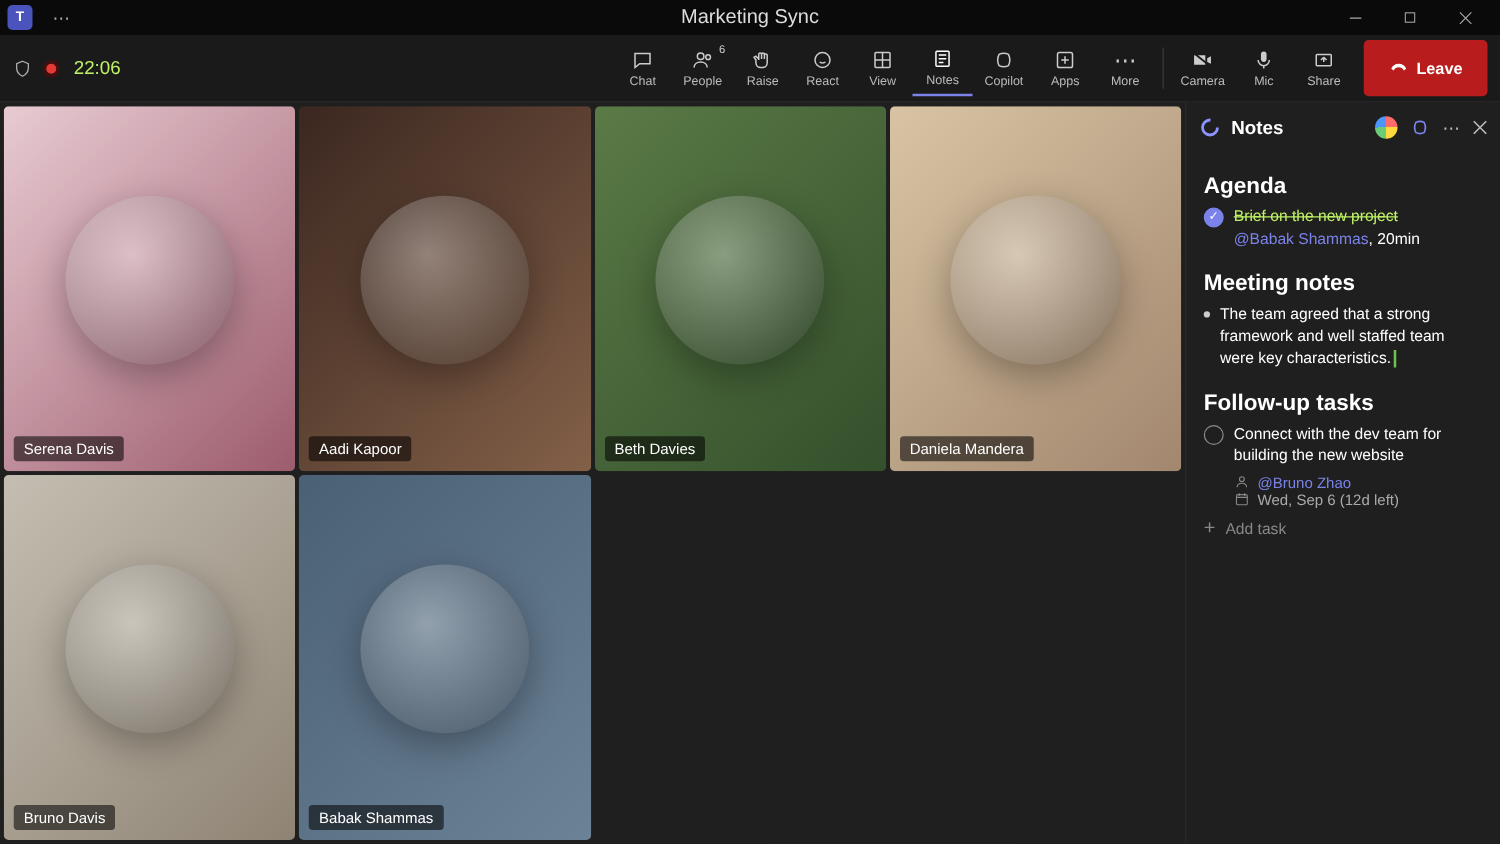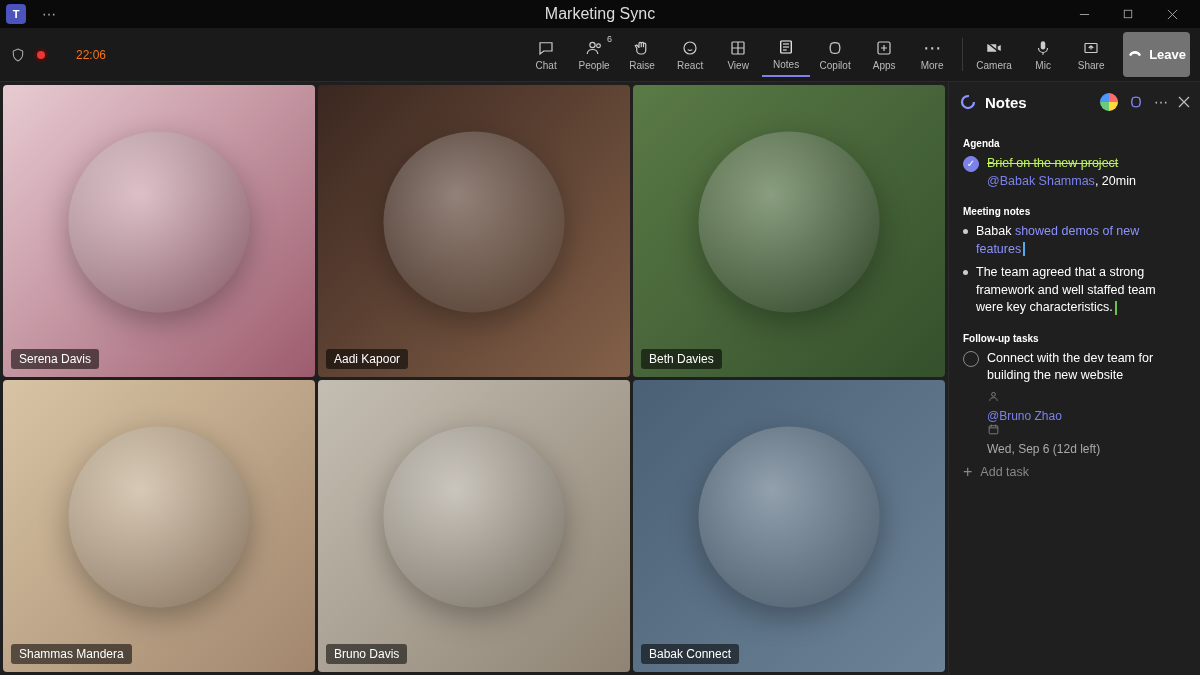--- a/index.html
+++ b/index.html
@@ -37,44 +37,44 @@
       height: 54px;
       background: #1a1a1a;
       display:flex;
       align-items:center;
       padding: 0 10px;
       border-bottom: 1px solid #2a2a2a;
     }
     .timer-group { display:flex; align-items:center; gap:8px; }
     .shield-ico { width:16px; height:16px; color:#aaa; }
     .record-dot { width:14px; height:14px; border-radius:50%; border:3px solid #401010; background:#e53935; }
-    .timer-text { font-size:12px; color:#f97316; margin-left:20px;}
+    .timer-text { font-size:15px; color:#bef264; margin-left:3px;}
     .toolbar .actions { margin-left:auto; display:flex; align-items:stretch; gap:0; }
     .tool-btn {
       display:flex; flex-direction:column; align-items:center; justify-content:center;
       width:48px; height:45px; cursor:pointer; color:#ccc; position:relative;
     }
     .tool-btn.wide { width:50px; }
     .tool-btn .t-label { font-size:10px; margin-top:3px; color:#bbb;}
     .tool-btn.active { border-bottom: 2px solid #7b83eb; color:#fff; }
     .tool-btn svg, .tool-btn .glyph { width:18px; height:18px; }
     .divider { width:1px; background:#3a3a3a; margin:6px 6px; }
     .leave-btn {
-      background:#737373; color:#fff; border:none; border-radius:4px;
-      padding:7px 4px; display:flex; align-items:center; gap:6px;
+      background:#b91c1c; color:#fff; border:none; border-radius:4px;
+      padding:7px 20px; display:flex; align-items:center; gap:6px;
       font-size:13px; cursor:pointer; margin-left:8px; font-weight:600;
     }
     .people-count { position:absolute; top:2px; right:6px; font-size:9px; color:#ccc; }
     .content {
       display:flex; height: calc(675px - 28px - 54px);
     }
     .video-grid {
       flex:1;
       display:grid;
-      grid-template-columns: repeat(3, 1fr);
+      grid-template-columns: repeat(4, 1fr);
       grid-template-rows: repeat(2, 1fr);
       gap:3px;
       padding:3px;
     }
     .video-tile {
       position:relative;
       overflow:hidden;
       border-radius:4px;
     }
     .video-tile .face-bg {
@@ -112,21 +112,21 @@
       gap:8px;
     }
     .notes-header .title { font-weight:600; font-size:15px; }
     .notes-header .right-icons { margin-left:auto; display:flex; align-items:center; gap:10px; }
     .nh-ico { color:#bbb; cursor:pointer; font-size:14px; display:flex; align-items:center;}
     .notes-body {
       padding: 8px 14px 10px 14px;
       overflow-y:auto;
       flex:1;
     }
-    .section-title { font-size:10px; font-weight:600; margin:8px 0 6px 0; color:#fff; }
+    .section-title { font-size:18px; font-weight:600; margin:8px 0 6px 0; color:#fff; }
     .agenda-item, .task-item {
       display:flex; align-items:flex-start; gap:8px; margin-bottom:8px;
       font-size:12.5px; line-height:1.4;
     }
     .check-circle {
       width:16px; height:16px; border-radius:50%; border:1.5px solid #888; flex-shrink:0;
       margin-top:1px;
     }
     .check-circle.done {
       background:#7b83eb; border-color:#7b83eb; display:flex; align-items:center; justify-content:center;
@@ -140,21 +140,21 @@
     .bullet-dot { width:5px; height:5px; border-radius:50%; background:#ccc; margin-top:6px; flex-shrink:0;}
     .highlight { color:#8b93ff; }
     .ai-disclaimer {
       font-size:10.5px; color:#888; margin:3px 0 6px 14px; display:flex; align-items:center; justify-content:space-between;
     }
     .thumbs { display:flex; gap:6px; color:#888; font-size:11px;}
     .cursor-bar {
       display:inline-block; width:2px; height:14px; background:#5aa9e6; vertical-align:middle; margin-left:2px;
     }
     .cursor-bar.green { background:#6cc24a; }
-    .task-meta { margin-left:24px; font-size:12px; color:#aaa; display:flex; align-items:flex-start; gap:6px; margin-top:-3px; margin-bottom:3px;flex-direction:column;}
+    .task-meta { margin-left:24px; font-size:12px; color:#aaa; display:flex; align-items:center; gap:6px; margin-top:-3px; margin-bottom:3px;}
     .task-meta svg { width:13px; height:13px; }
     .add-task {
       display:flex; align-items:center; gap:8px; color:#888; cursor:pointer; margin-top:8px; font-size:12.5px;
     }
     .plus { font-size:16px; line-height:1; }
     .badge-circle {
       width:18px; height:18px; border-radius:50%;
       display:flex; align-items:center; justify-content:center;
     }
     .badge-multi {
@@ -307,33 +307,33 @@
     <div class="video-tile">
       <div class="face-bg bg3">
           <div class="avatar-circle"></div>
         </div>
       <div class="name-tag">Beth Davies</div>
     </div>
     <div class="video-tile">
       <div class="face-bg bg4">
           <div class="avatar-circle"></div>
         </div>
-      <div class="name-tag">Shammas Mandera</div>
+      <div class="name-tag">Daniela Mandera</div>
     </div>
     <div class="video-tile">
       <div class="face-bg bg5">
           <div class="avatar-circle"></div>
         </div>
       <div class="name-tag">Bruno Davis</div>
     </div>
     <div class="video-tile">
       <div class="face-bg bg6">
           <div class="avatar-circle"></div>
         </div>
-      <div class="name-tag">Babak Connect</div>
+      <div class="name-tag">Babak Shammas</div>
     </div>
   </div>
 
   <div class="notes-panel">
     <div class="notes-header">
       <svg width="18" height="18" viewBox="0 0 24 24">
           <circle cx="12" cy="12" r="8" fill="none" stroke="#8b93ff" stroke-width="3" stroke-dasharray="38 12"></circle>
         </svg>
       <span class="title">Notes</span>
       <div class="right-icons">
@@ -359,26 +359,20 @@
         <div class="check-circle done"></div>
         <div>
           <span class="strike">Brief on the new project</span><br>
           <span class="mention">@Babak Shammas</span><span>, </span><span>20min</span>
         </div>
       </div>
 
 
       <div class="section-title" style="margin-top:16px;">Meeting notes</div>
 
-      <div class="note-bullet">
-        <div class="bullet-dot"></div>
-        <div>
-          <span>Babak </span><span class="highlight">showed demos of new features</span><span class="cursor-bar"></span>
-        </div>
-      </div>
 
       <div class="note-bullet">
         <div class="bullet-dot"></div>
         <div>
           <span>The team agreed that a strong framework and well staffed team were key characteristics.</span><span class="cursor-bar green"></span>
         </div>
       </div>
 
       <div class="section-title" style="margin-top:16px;">Follow-up tasks</div>
 

